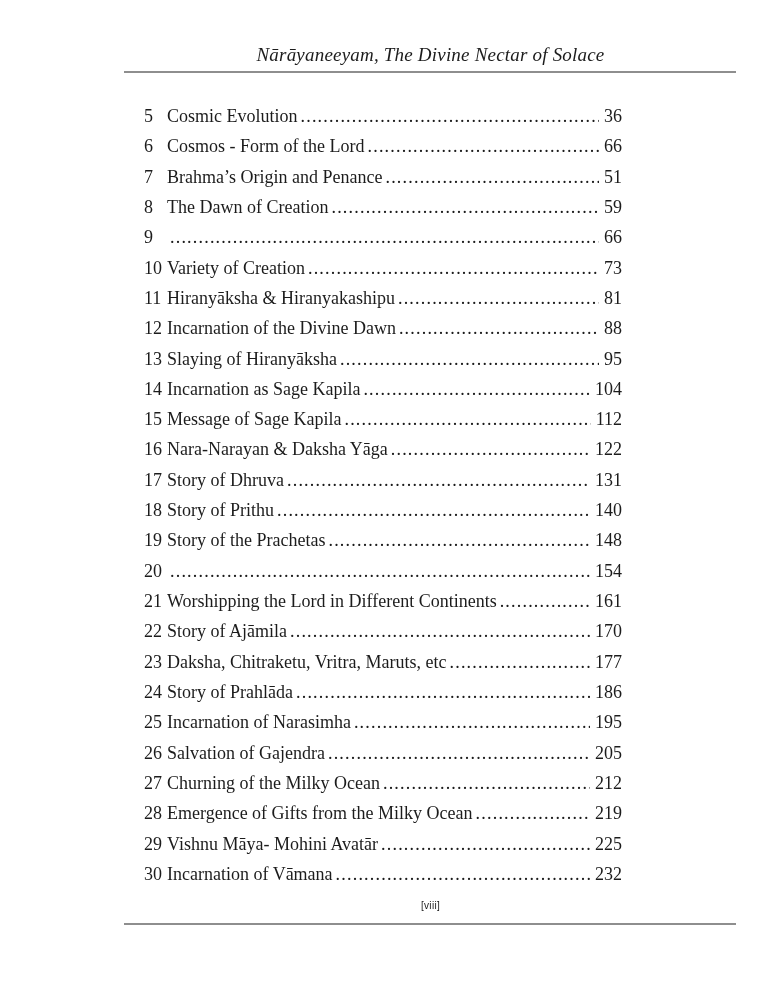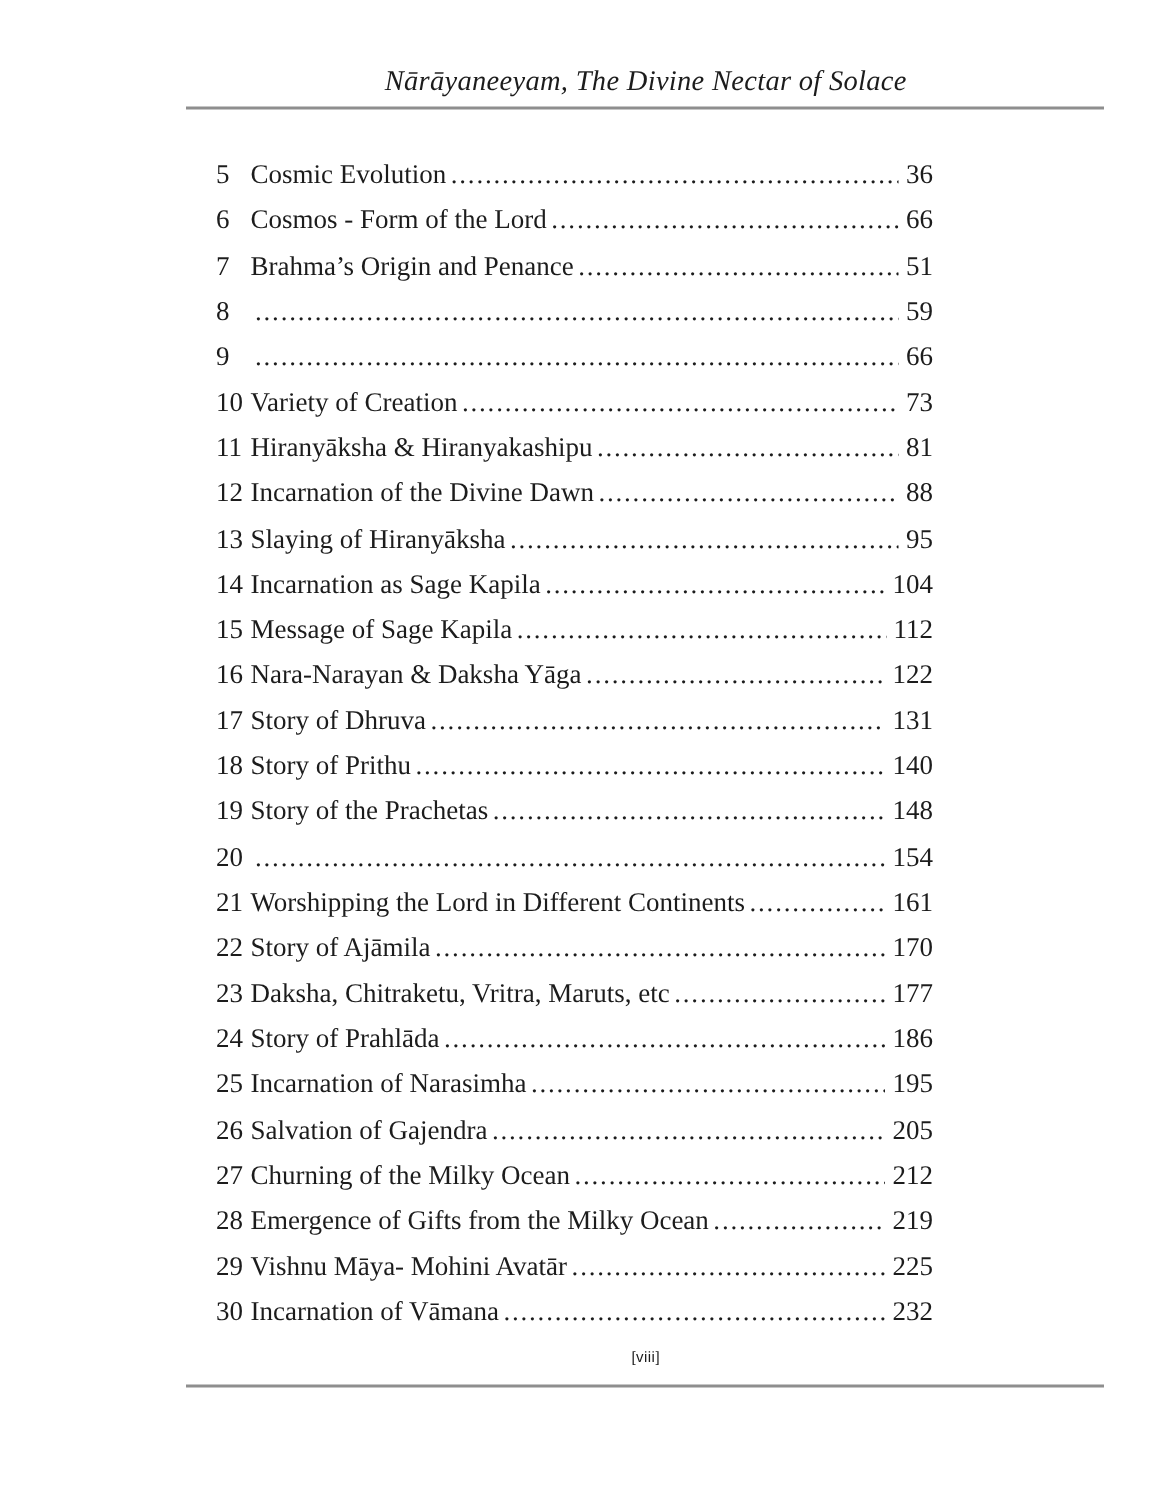--- a/index.html
+++ b/index.html
@@ -108,20 +108,21 @@
 
   <div class="toc-row">
     <span class="toc-num">7</span>
     <span class="toc-title">Brahma’s Origin and Penance</span>
     <span class="toc-dots">................................................................................................................................................................</span>
     <span class="toc-page">51</span>
   </div>
 
   <div class="toc-row">
     <span class="toc-num">8</span>
+    <span class="toc-title">The Dawn of Creation</span>
     <span class="toc-dots">................................................................................................................................................................</span>
     <span class="toc-page">59</span>
   </div>
 
   <div class="toc-row">
     <span class="toc-num">9</span>
     <span class="toc-dots">................................................................................................................................................................</span>
     <span class="toc-page">66</span>
   </div>
 

